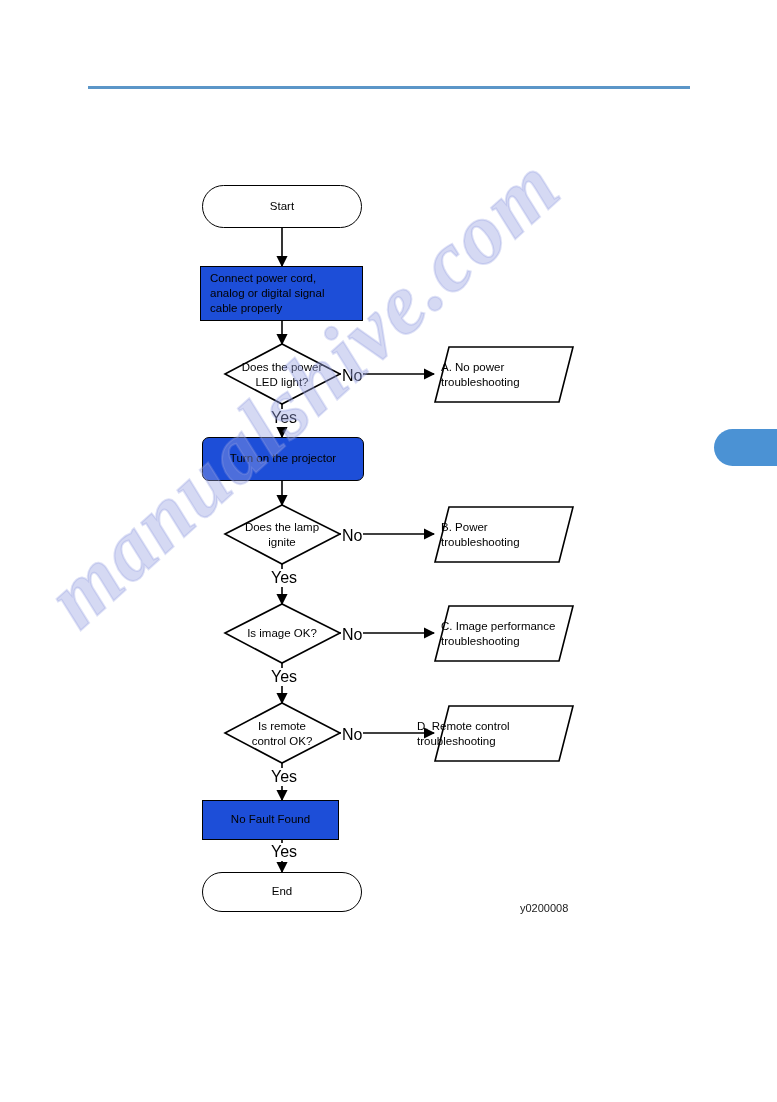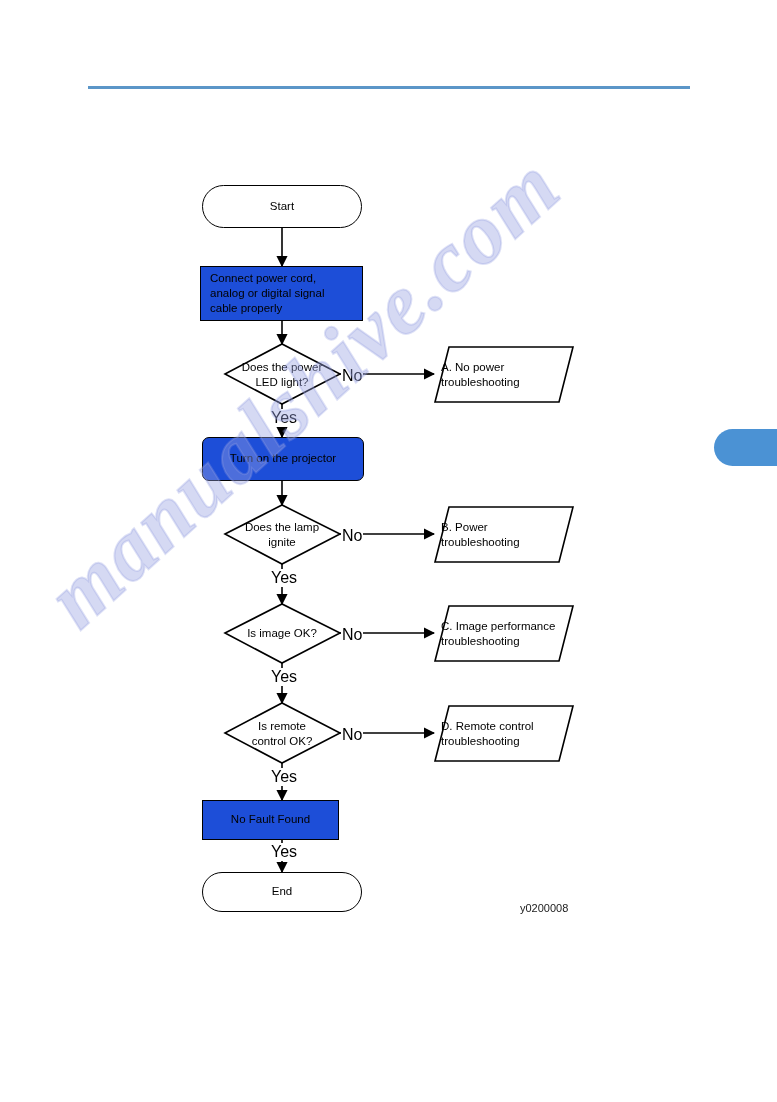--- a/index.html
+++ b/index.html
@@ -242,21 +242,21 @@
     </div>
   </div>
 
   <div class="node decision-label" style="left:230px; top:717px; width:104px; height:34px;">
     <div>
       <div>Is remote</div>
       <div>control OK?</div>
     </div>
   </div>
 
-  <div class="node io-label" style="left:441px; top:716px; width:124px; height:36px;">
+  <div class="node io-label" style="left:417px; top:716px; width:124px; height:36px;">
     <div>
       <div>D. Remote control</div>
       <div>troubleshooting</div>
     </div>
   </div>
 
   <div class="node process" style="left:202px; top:800px; width:137px; height:40px;">
     <span>No Fault Found</span>
   </div>
 

